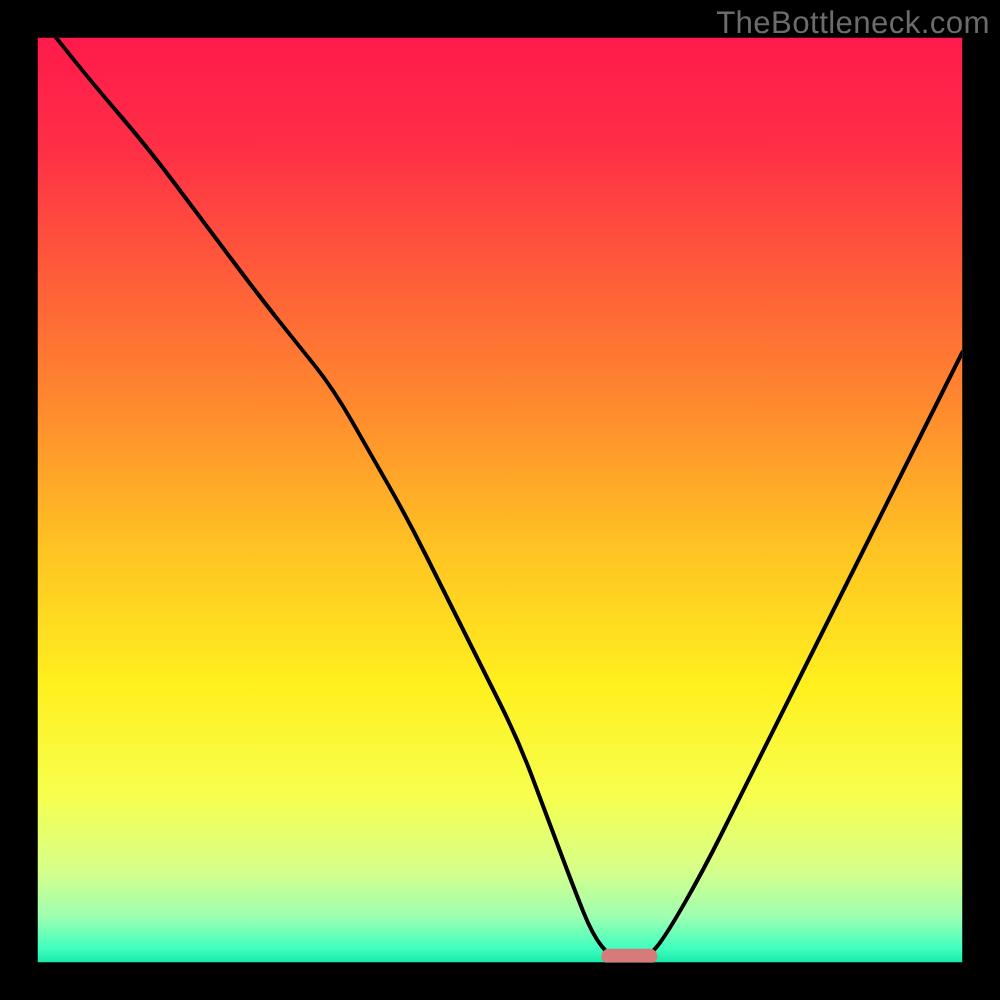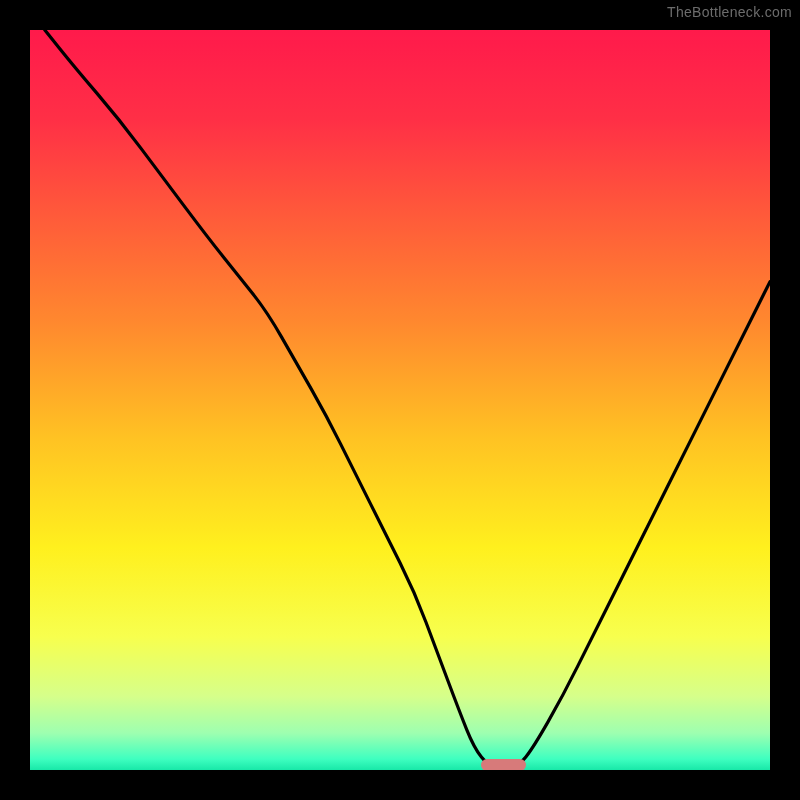--- a/index.html
+++ b/index.html
@@ -44,21 +44,21 @@
     position: absolute;
     background: #d77a7a;
     border-radius: 6px;
     height: 12px;
   }
   .watermark {
     position: absolute;
     top: 4px;
     right: 8px;
     font-family: Arial, Helvetica, sans-serif;
-    font-size: 14px;
+    font-size: 25px;
     font-weight: 500;
     color: #6c6c6c;
     letter-spacing: 0.3px;
   }
 </style>
 </head>
 <body>
 
 <div class="frame">
   <div class="watermark">TheBottleneck.com</div>

